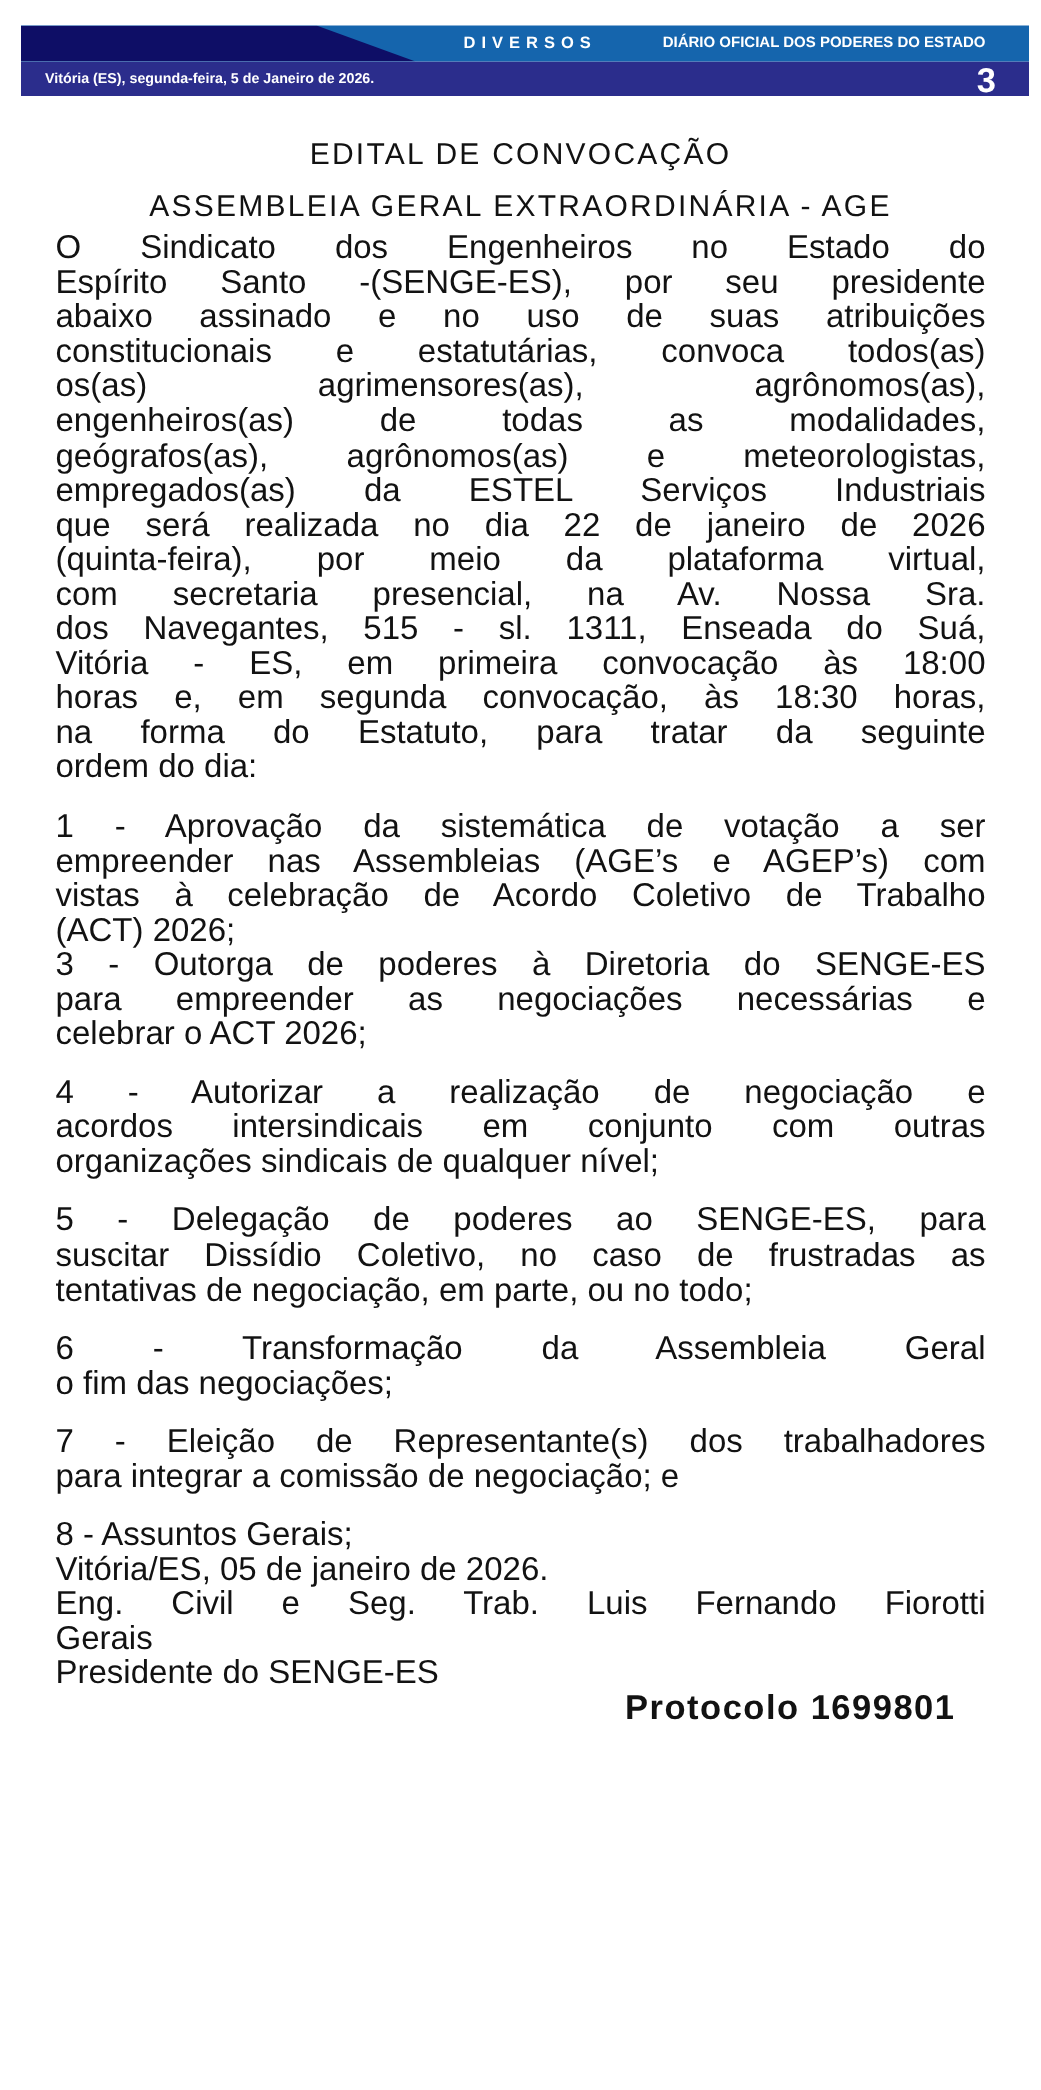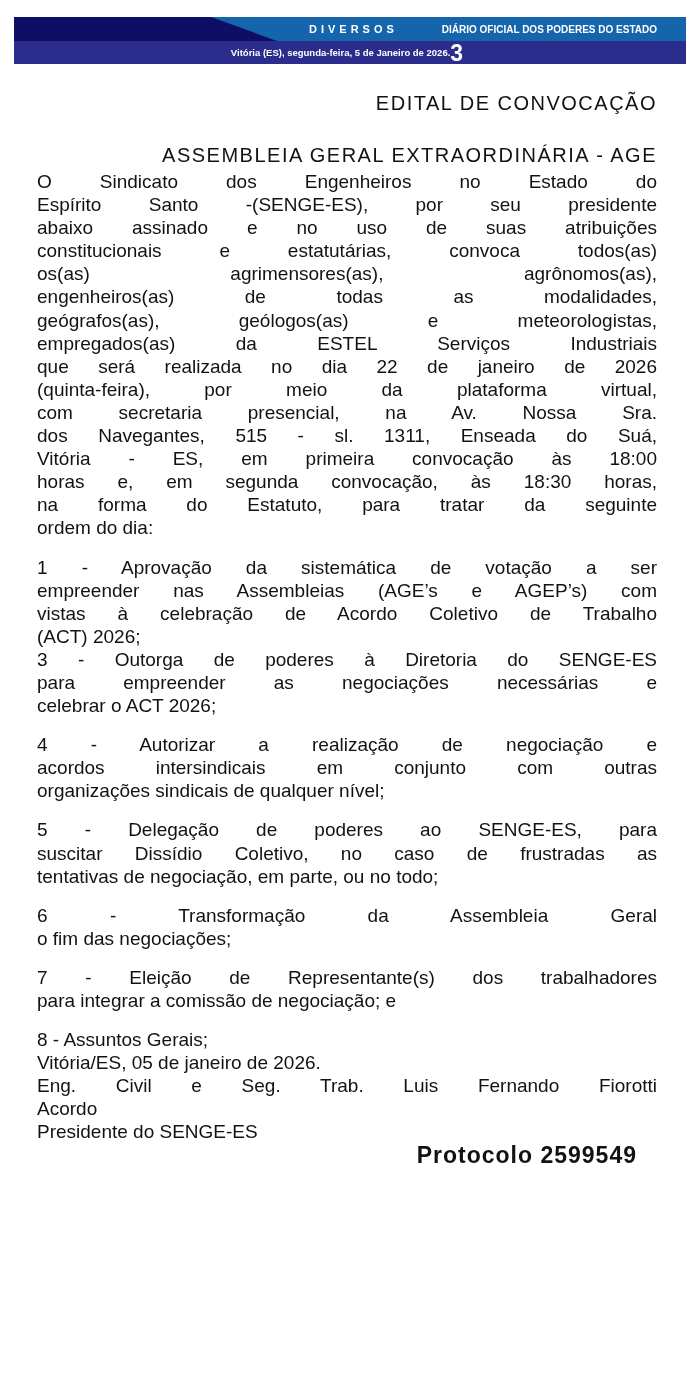--- a/index.html
+++ b/index.html
@@ -52,21 +52,21 @@
     color: #ffffff;
     font-size: 10px;
     font-weight: bold;
     white-space: nowrap;
   }
   .mh-row2 {
     height: 23px;
     background: var(--indigo, #2b2d8c);
     display: flex;
     align-items: center;
-    justify-content: center;
+    justify-content: space-between;
     padding: 0 22px 0 16px;
     box-sizing: border-box;
     color: #ffffff;
   }
   .mh-date {
     font-size: 9.5px;
     font-weight: bold;
     white-space: nowrap;
   }
   .mh-page {
@@ -75,33 +75,33 @@
     line-height: 23px;
     position: relative;
     top: 1px;
   }
   
   .doc {
     padding: 0 37px;
   }
   .doc h1, .doc h2 {
     font-weight: normal;
-    text-align: right;
+    text-align: center;
     font-size: 20px;
     line-height: 23px;
     letter-spacing: 1.5px;
     margin: 0;
   }
   .doc h1 { margin-top: 28px; }
-  .doc h2 { margin-top: 29px; }
+  .doc h2 { margin-top: 12px; }
   #paragraphs { margin-top: 3px; }
   .para { margin-top: 16px; }
   .para.nogap { margin-top: 0; }
   .line {
-    font-size: 19px;
+    font-size: 22px;
     line-height: 23.1px;
     text-align: justify;
     white-space: normal;
   }
   .line.stretch {
     text-align-last: justify;
     -moz-text-align-last: justify;
   }
   .protocol {
     font-size: 23px;
@@ -131,21 +131,21 @@
   <h1>EDITAL DE CONVOCAÇÃO</h1>
   <h2>ASSEMBLEIA GERAL EXTRAORDINÁRIA - AGE</h2>
   <div id="paragraphs">
       <div class="para nogap">
         <div class="line stretch">O Sindicato dos Engenheiros no Estado do</div>
         <div class="line stretch">Espírito Santo -(SENGE-ES), por seu presidente</div>
         <div class="line stretch">abaixo assinado e no uso de suas atribuições</div>
         <div class="line stretch">constitucionais e estatutárias, convoca todos(as)</div>
         <div class="line stretch">os(as) agrimensores(as), agrônomos(as),</div>
         <div class="line stretch">engenheiros(as) de todas as modalidades,</div>
-        <div class="line stretch">geógrafos(as), geólogos(as) e meteorologistas,</div>
+        <div class="line stretch">geógrafos(as), agrônomos(as) e meteorologistas,</div>
         <div class="line stretch">empregados(as) da ESTEL Serviços Industriais</div>
         <div class="line stretch">que será realizada no dia 22 de janeiro de 2026</div>
         <div class="line stretch">(quinta-feira), por meio da plataforma virtual,</div>
         <div class="line stretch">com secretaria presencial, na Av. Nossa Sra.</div>
         <div class="line stretch">dos Navegantes, 515 - sl. 1311, Enseada do Suá,</div>
         <div class="line stretch">Vitória - ES, em primeira convocação às 18:00</div>
         <div class="line stretch">horas e, em segunda convocação, às 18:30 horas,</div>
         <div class="line stretch">na forma do Estatuto, para tratar da seguinte</div>
         <div class="line">ordem do dia:</div>
       </div>
@@ -179,20 +179,20 @@
         <div class="line">para integrar a comissão de negociação; e</div>
       </div>
       <div class="para">
         <div class="line">8 - Assuntos Gerais;</div>
       </div>
       <div class="para nogap">
         <div class="line">Vitória/ES, 05 de janeiro de 2026.</div>
       </div>
       <div class="para nogap">
         <div class="line stretch">Eng. Civil e Seg. Trab. Luis Fernando Fiorotti</div>
-        <div class="line">Acordo</div>
+        <div class="line">Gerais</div>
       </div>
       <div class="para nogap">
         <div class="line">Presidente do SENGE-ES</div>
       </div>
     </div>
-  <div class="protocol">Protocolo 2599549</div>
+  <div class="protocol">Protocolo 1699801</div>
 </main>
 
 </body></html>

